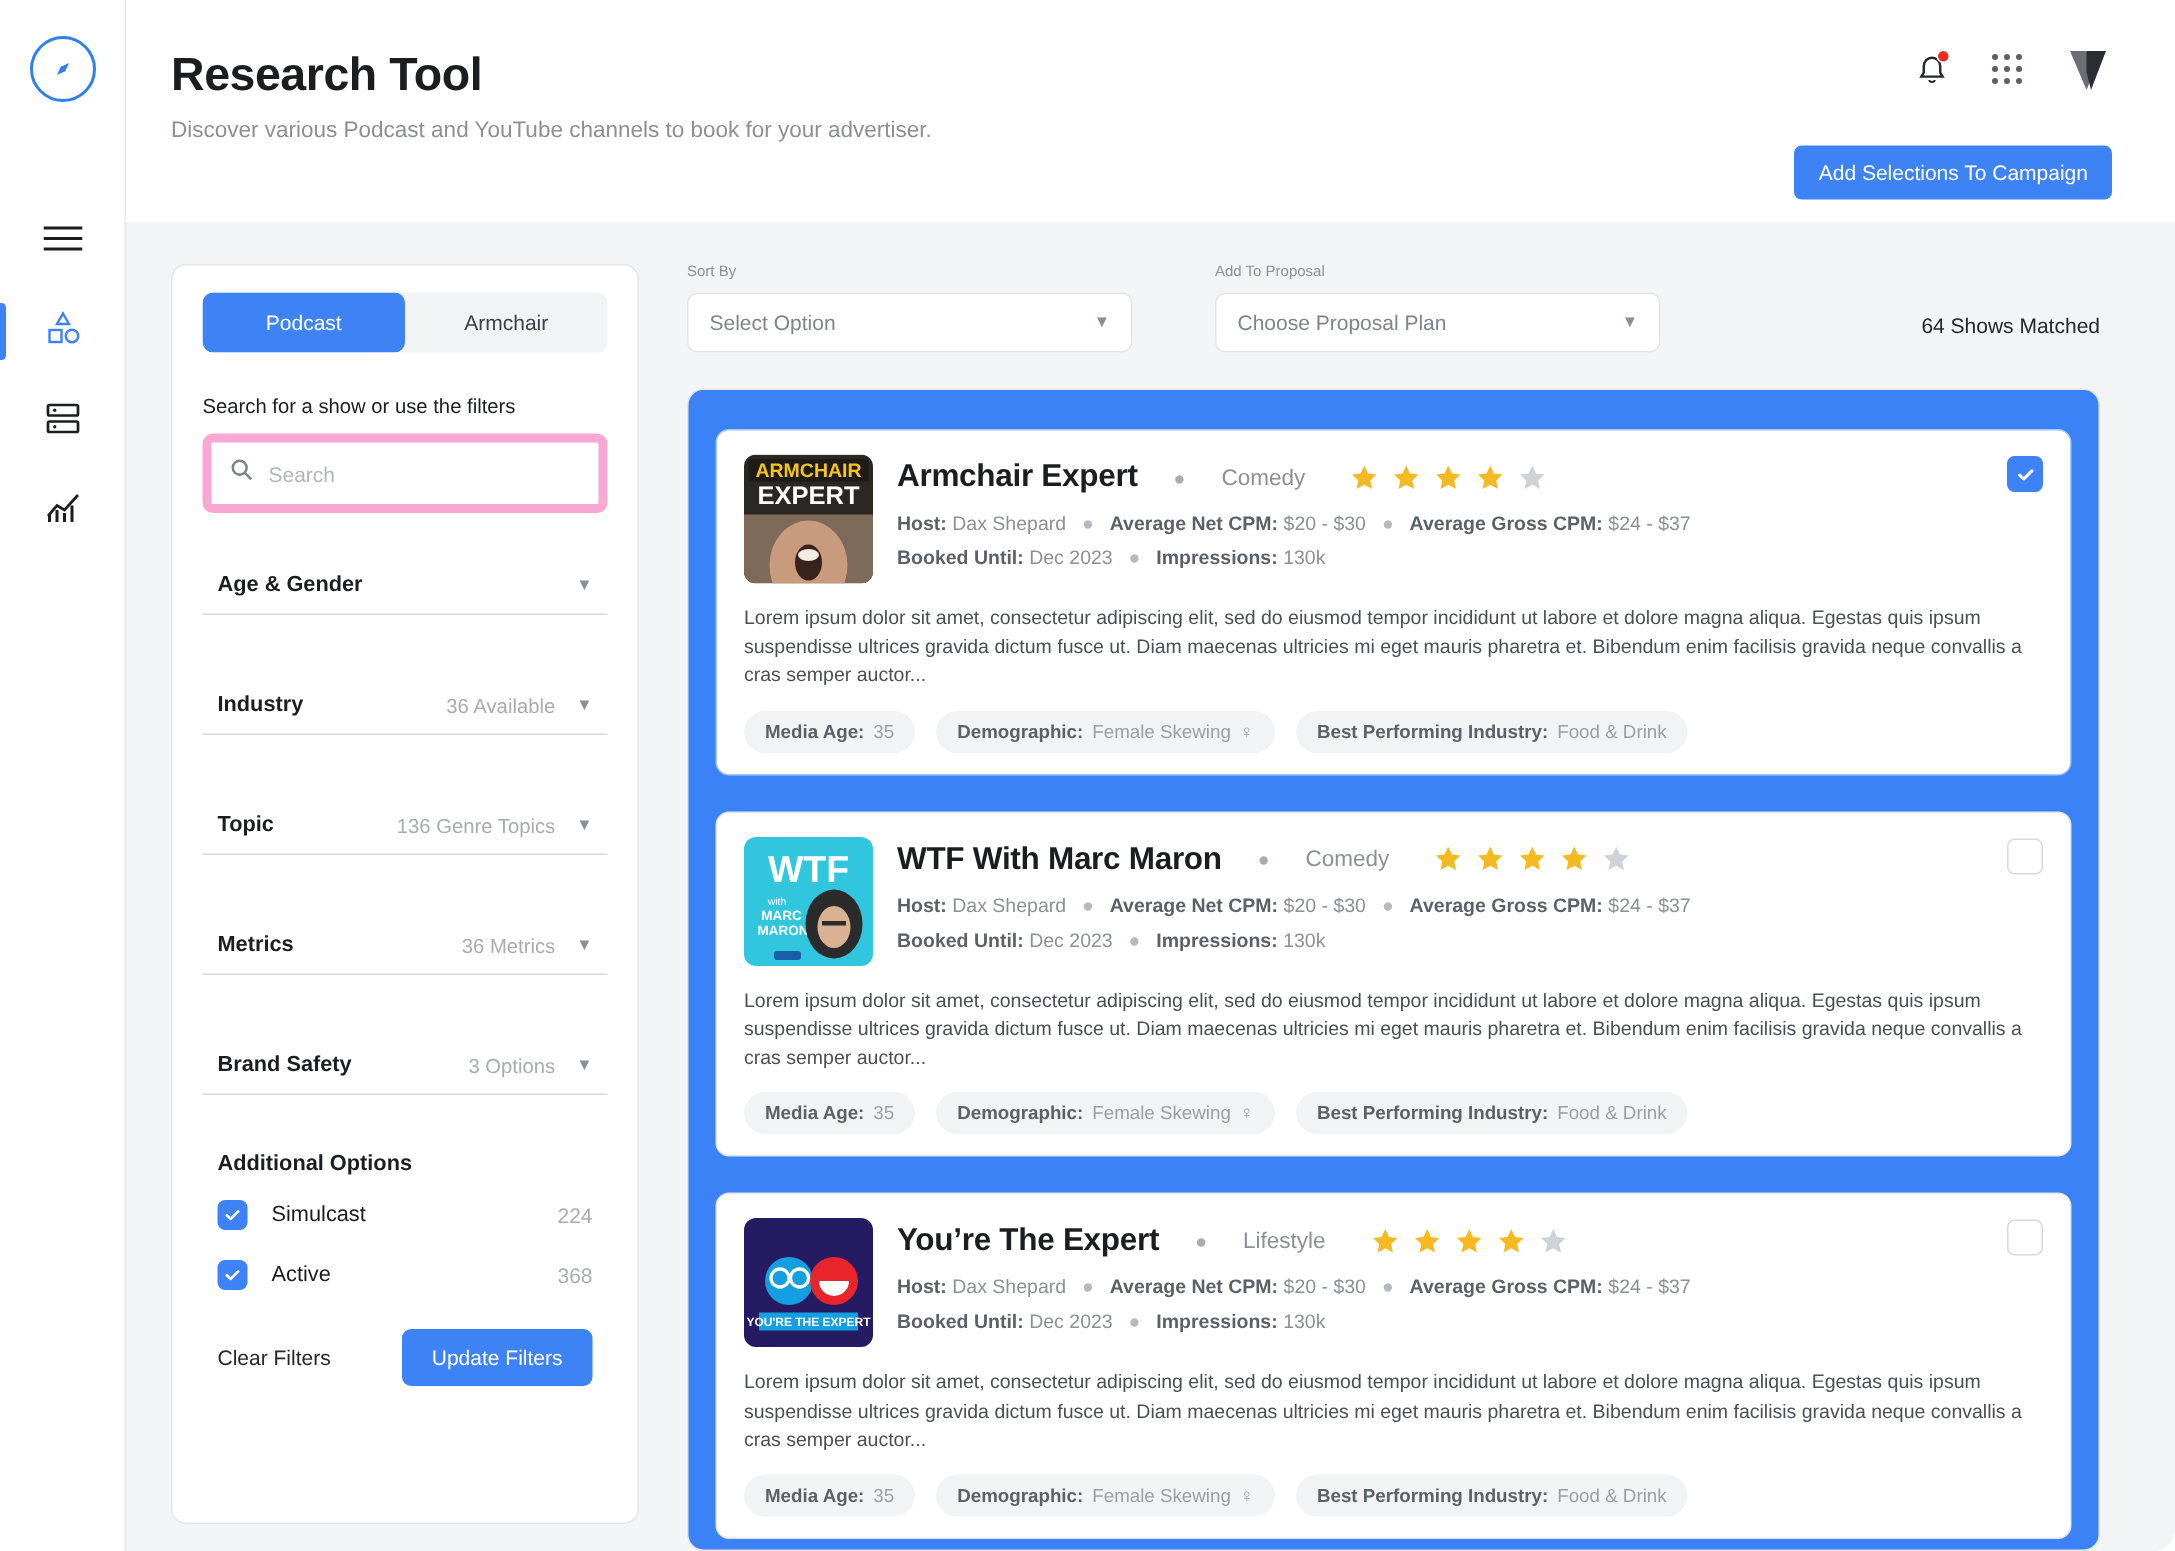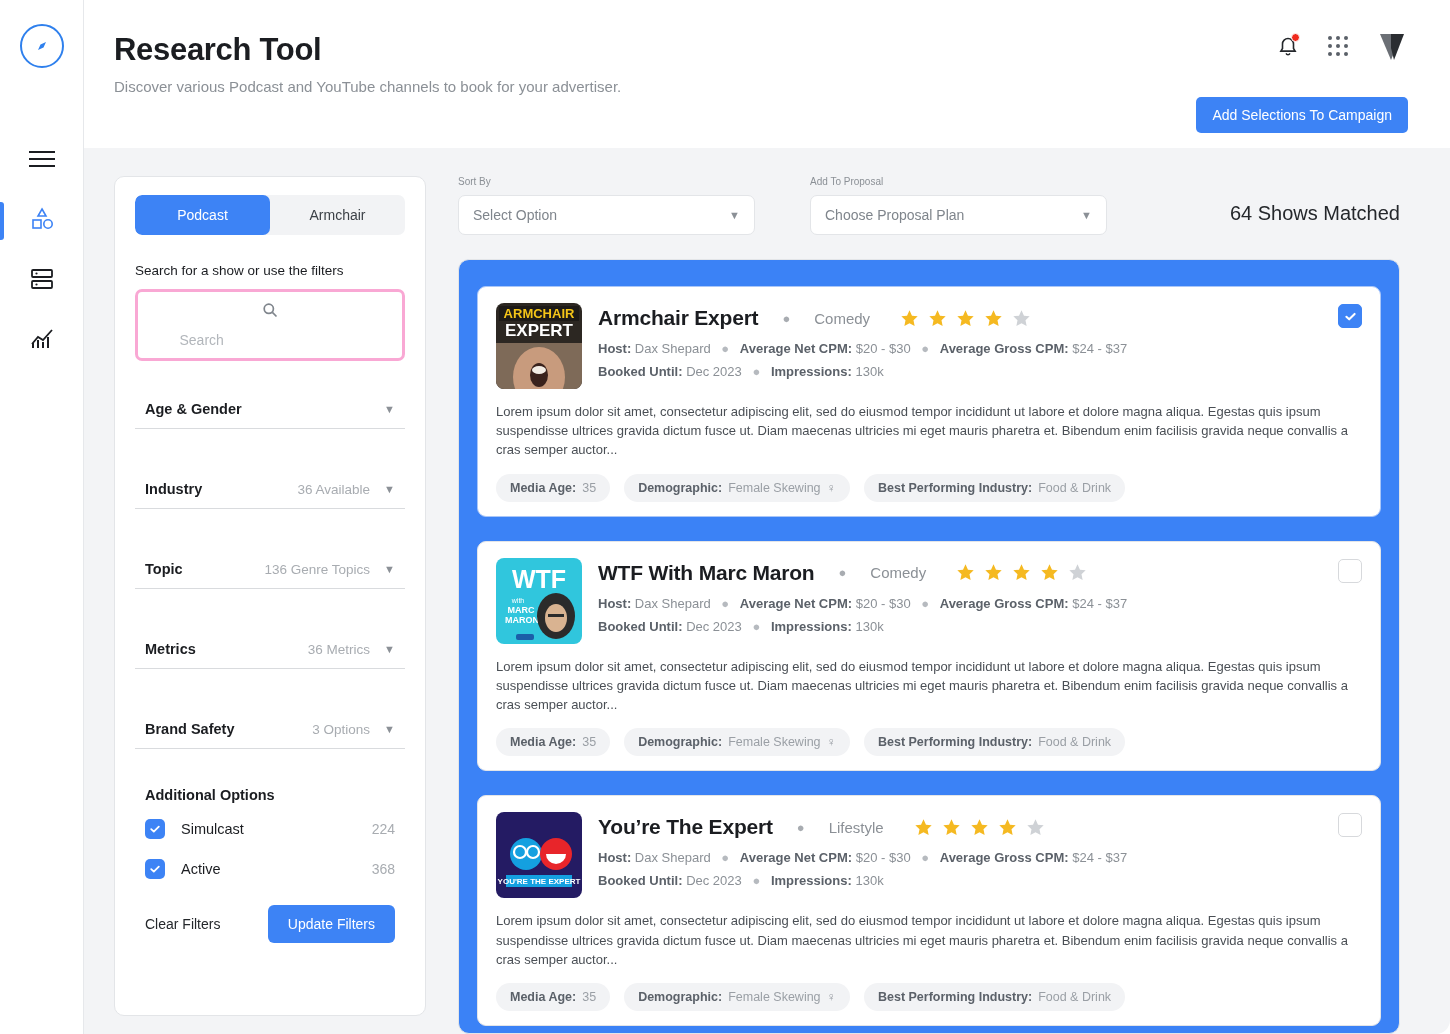--- a/index.html
+++ b/index.html
@@ -152,25 +152,24 @@
     padding: 12px 2px;
     color: #3c4147;
     cursor: pointer;
     border-radius: 7px;
   }
   .seg div.on { background: #3d83f5; color: #fff; }
   .filter-label { font-size: 13.5px; color: #1b1d21; margin-bottom: 11px; }
   .search-box {
     display: flex; align-items: center;
     gap: 10px;
-    border: 3px solid #f9a8d4;
+    border: 6px solid #f9a8d4;
     border-radius: 7px;
     padding: 10px 12px;
     margin-bottom: 26px;
-    flex-direction: column;
   }
   .search-box input {
     border: none; outline: none;
     font-size: 14px;
     font-family: "Liberation Sans", sans-serif;
     color: #4a4f55;
     flex: 1;
     background: transparent;
   }
   .search-box input::placeholder { color: #b2b6bb; }
@@ -232,21 +231,21 @@
     height: 40px;
     display: flex; align-items: center;
     padding: 0 14px;
     font-size: 14px;
     color: #7f858c;
     cursor: pointer;
   }
   .sel .chev { margin-left: auto; color: #8b9096; font-size: 11px; }
   .matched {
     margin-left: auto;
-    font-size: 20px;
+    font-size: 14px;
     color: #24272b;
     padding-bottom: 10px;
   }
 
   .cards-wrap {
     background: #3b82f6;
     border: 1px solid #e3e5e8;
     border-radius: 11px;
     padding: 26px 18px 0 18px;
     flex: 1;

